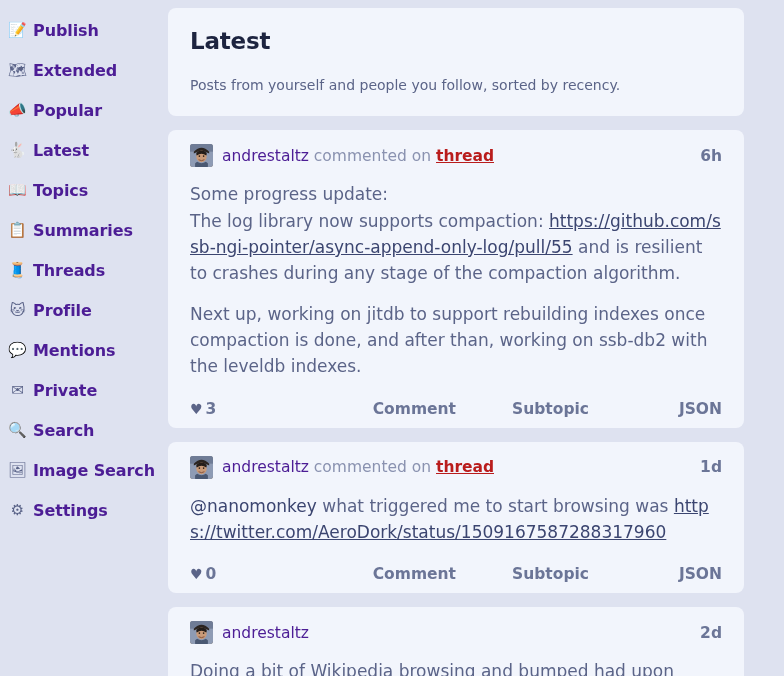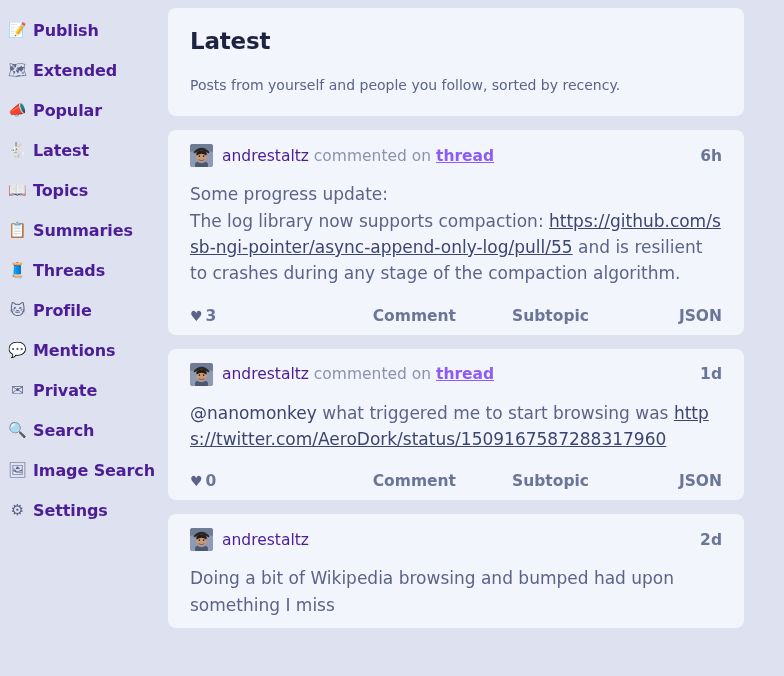--- a/index.html
+++ b/index.html
@@ -126,21 +126,21 @@
   }
 
   .username {
     font-weight: 400;
     color: #4c1d95;
     cursor: pointer;
   }
 
   .thread-link {
     font-weight: 700;
-    color: #8b5cf6;
+    color: #b91c1c;
     text-decoration: underline;
     cursor: pointer;
   }
 
   .timestamp {
     margin-left: auto;
     font-size: 15.5px;
     font-weight: 700;
     color: #6b7597;
     padding-left: 10px;
@@ -264,20 +264,21 @@
                 <ellipse cx="14.2" cy="12.6" rx="0.85" ry="0.95" fill="#2a2018"></ellipse>
                 <path d="M9.3 16.6 Q12 18.4 14.7 16.6" stroke="#7c4a38" stroke-width="0.9" fill="none" stroke-linecap="round"></path>
                 <path d="M7.4 18.6 Q12 21.6 16.6 18.6 L18.6 20 Q18.8 22 18.6 24 L5.4 24 Q5.2 22 5.4 20 Z" fill="#4a5872"></path>
               </svg>
             </div>
             <div class="byline"><span class="username">andrestaltz</span><span style="white-space: pre;"> commented on </span><span class="thread-link">thread</span></div>
             <div class="timestamp">6h</div>
           </div>
           <div class="post-body">
             <p><span>Some progress update:</span><br><span>The log library now supports compaction: </span><span class="post-body-link" style="color: rgb(59, 69, 112); text-decoration: underline; word-break: break-all; cursor: pointer;">https://github.com/ssb-ngi-pointer/async-append-only-log/pull/55</span><span> and is resilient to crashes during any stage of the compaction algorithm.</span></p>
+            <p><span>Next up, working on jitdb to support rebuilding indexes once compaction is done, and after than, working on ssb-db2 with the leveldb indexes.</span></p>
           </div>
           <div class="actions">
             <div class="action first"><span class="like-btn">
                 <span class="heart">♥</span>
                 <span>3</span>
               </span></div>
             <div class="action">Comment</div>
             <div class="action">Subtopic</div>
             <div class="action last">JSON</div>
           </div>

